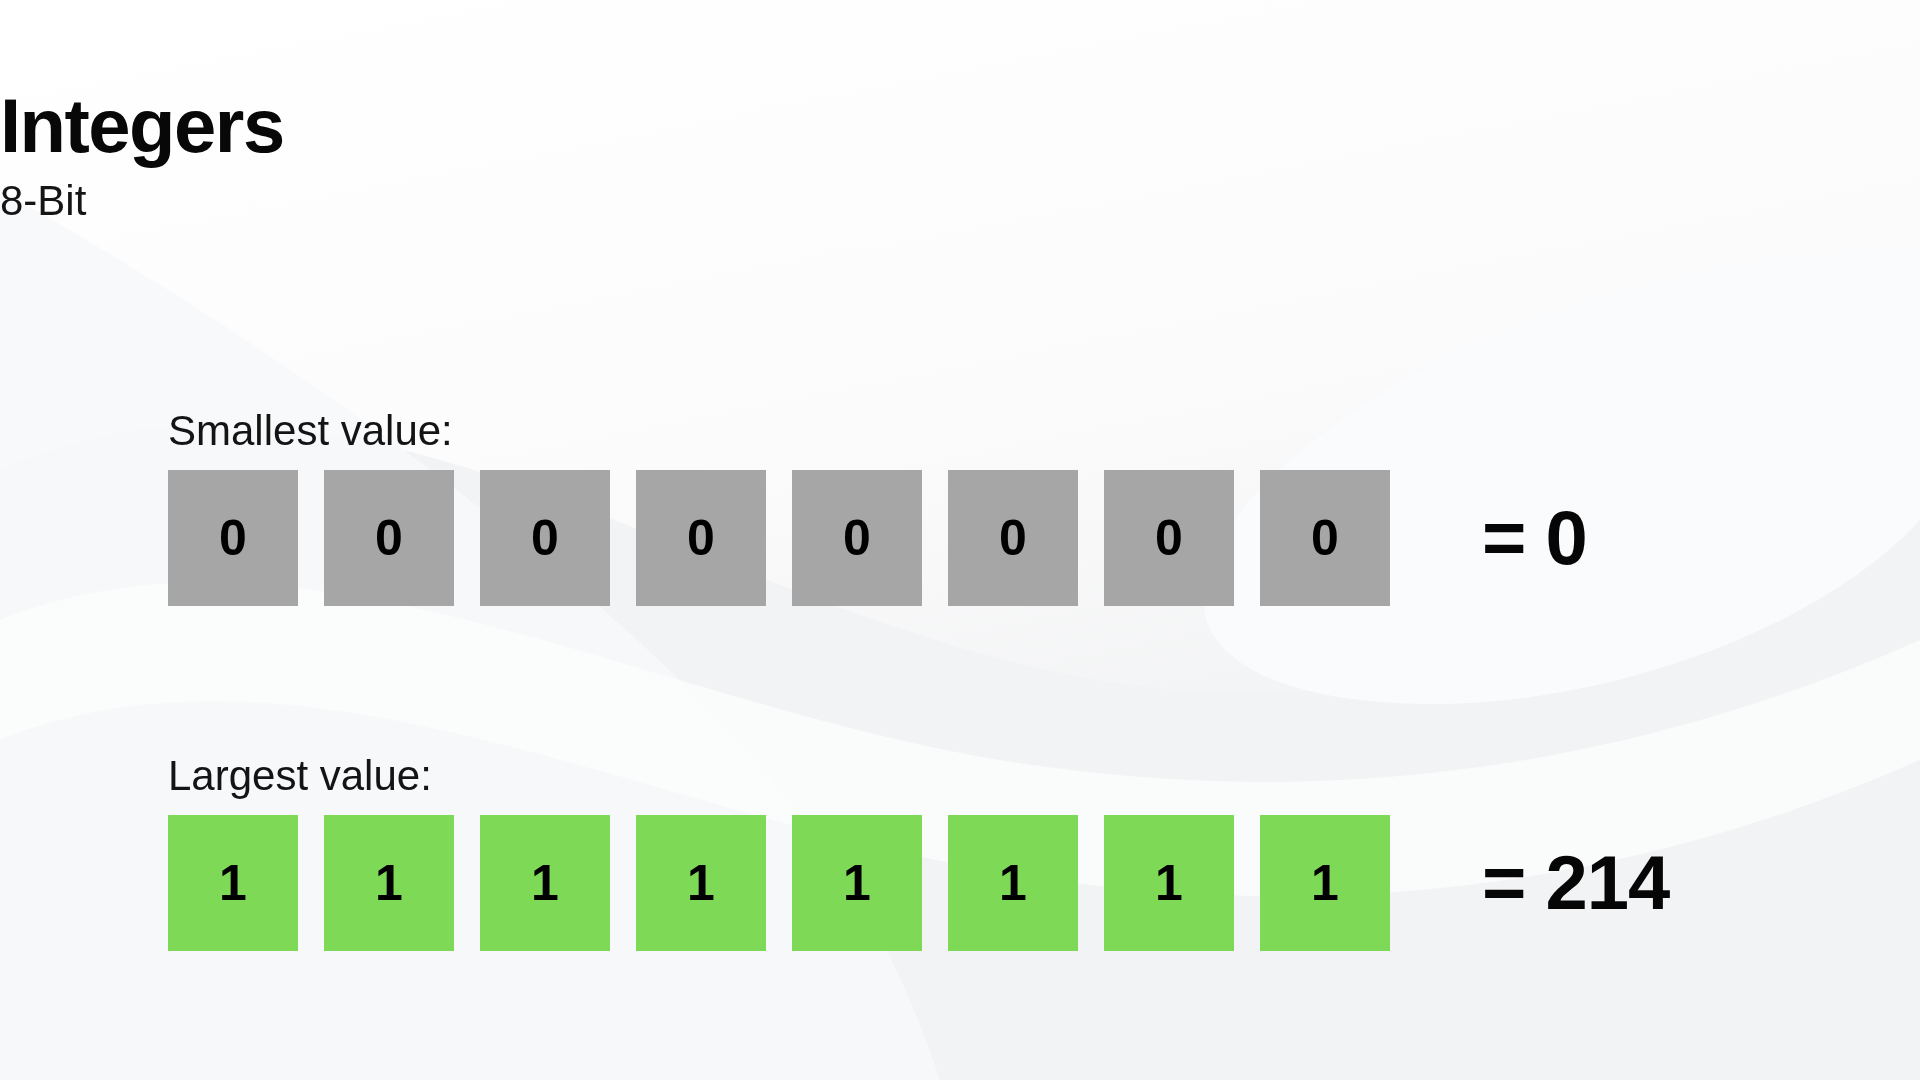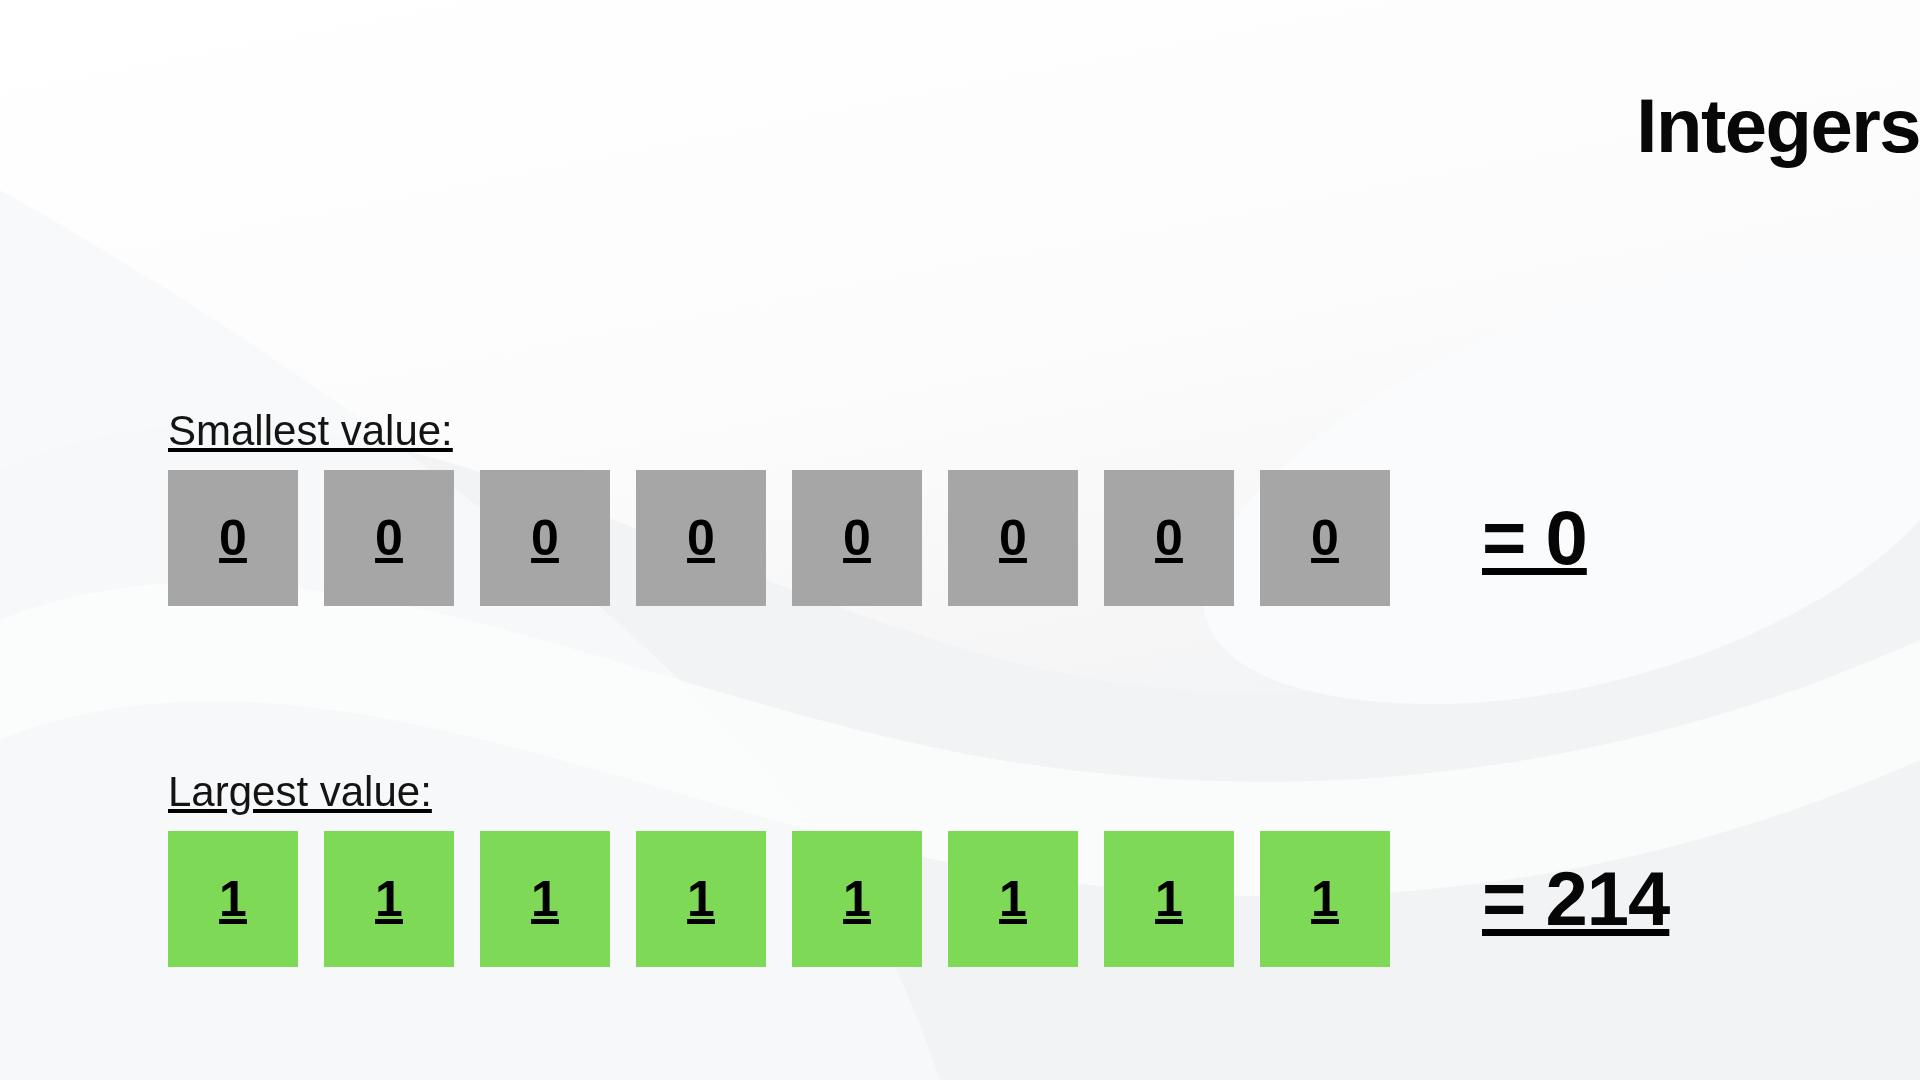--- a/index.html
+++ b/index.html
@@ -32,21 +32,21 @@
     z-index:1;
     width:1920px;
     height:1080px;
   }
 
   #title-block {
     position:absolute;
     top:86px;
     left:0;
     width:1920px;
-    text-align:right;
+    text-align:left;
   }
 
   #page-title {
     font-size:76px;
     font-weight:bold;
     color:#080808;
     letter-spacing:-1.5px;
     line-height:1.05;
   }
 
@@ -54,25 +54,24 @@
     font-size:42px;
     font-weight:400;
     color:#151515;
     margin-top:12px;
     line-height:1.1;
   }
 
   .value-row {
     position:absolute;
     left:168px;
-    text-decoration:underline;
   }
 
   #row-smallest { top:408px; }
-  #row-largest  { top:769px; }
+  #row-largest  { top:753px; }
 
   .row-label {
     font-size:42px;
     font-weight:400;
     color:#141414;
     line-height:1.1;
     margin-bottom:16px;
   }
 
   .row-body {
@@ -130,20 +129,21 @@
 
   <path d="M0,190 C250,330 520,520 700,700 C840,840 900,960 940,1080 L0,1080 Z" fill="#f7f8f9" opacity="0.9"></path>
 
   <path d="M0,620 C300,500 640,700 1000,760 C1340,816 1650,760 1920,640 L1920,760 C1650,880 1340,930 1000,872 C640,812 300,620 0,740 Z" fill="#fbfcfc" opacity="0.8"></path>
 </svg>
 
 <div id="content">
 
   <div id="title-block">
     <div id="page-title">Integers</div>
+    <div id="page-subtitle">8-Bit</div>
   </div>
 
   <div class="value-row" id="row-smallest">
     <div class="row-label">Smallest value:</div>
     <div class="row-body">
       <div class="bit-strip">
         <div class="bit-cell zero">0</div>
         <div class="bit-cell zero">0</div>
         <div class="bit-cell zero">0</div>
         <div class="bit-cell zero">0</div>

